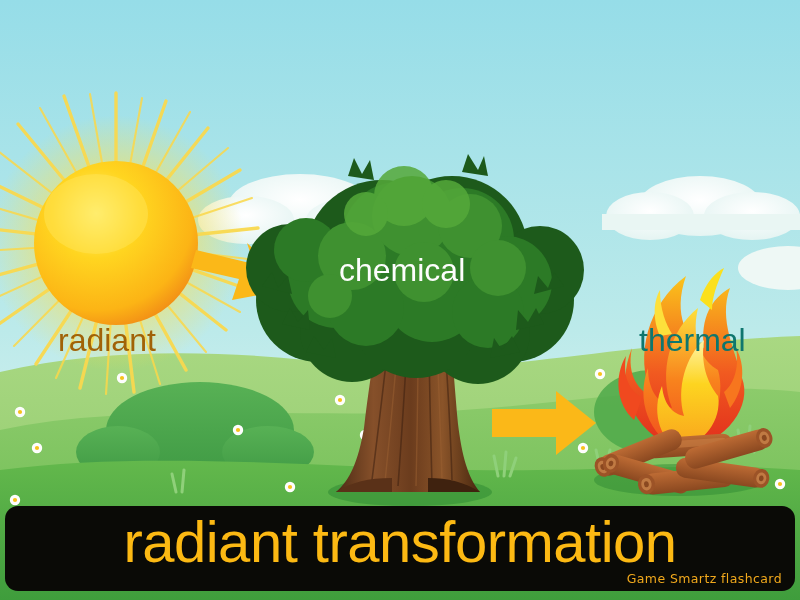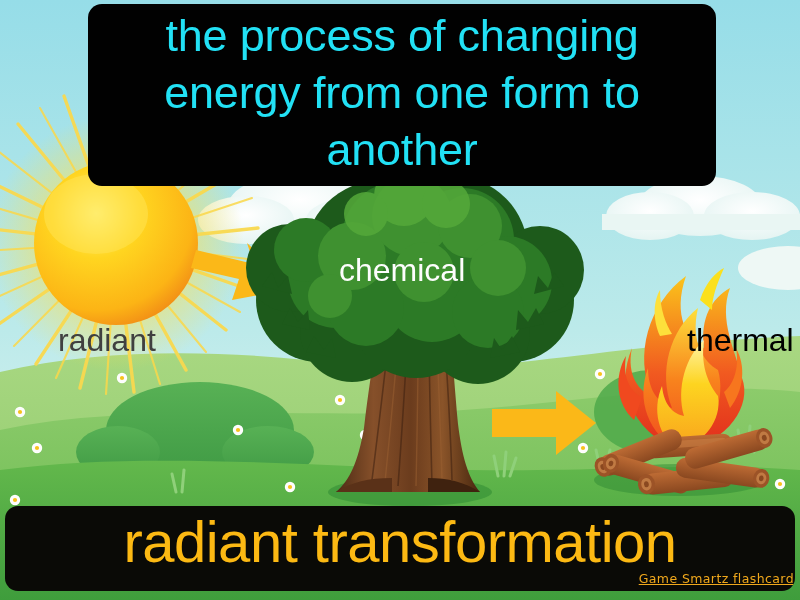--- a/index.html
+++ b/index.html
@@ -62,51 +62,49 @@
     right: 0;
     top: 1px;
     text-align: center;
     color: #fcb913;
     font-size: 58px;
     line-height: 70px;
     letter-spacing: -0.5px;
   }
   .watermark {
     position: absolute;
-    right: 1px;
+    right: 13px;
     bottom: 5px;
     color: #f0a81c;
     font-size: 12.5px;
     letter-spacing: 0.4px;
     font-family: "DejaVu Sans", sans-serif;
-    text-decoration: underline;
   }
 
   
   .scene-label {
     position: absolute;
     font-size: 32px;
     line-height: 34px;
     white-space: nowrap;
   }
   .label-radiant {
     left: 58px;
     top: 323px;
-    color: #404040;
+    color: #a16207;
   }
   .label-chemical {
     left: 339px;
     top: 253px;
     color: #fdfdfd;
   }
   .label-thermal {
     left: 639px;
     top: 323px;
-    color: #000000;
-    margin-left: 48px;
+    color: #0f766e;
   }
 </style>
 </head>
 <body>
 
 <div id="card">
 
   <svg id="scene" viewBox="0 0 800 600" xmlns="http://www.w3.org/2000/svg">
     <defs>
       <linearGradient id="skyGrad" x1="0" y1="0" x2="0" y2="1">
@@ -427,22 +425,19 @@
           <ellipse cx="766" cy="450" rx="2.4" ry="3" fill="#8a4820"></ellipse>
         </g>
       </g>
     </g>
   </svg>
 
   <div class="scene-label label-radiant">radiant</div>
   <div class="scene-label label-chemical">chemical</div>
   <div class="scene-label label-thermal">thermal</div>
 
-  <div class="def-panel">
-    <div class="def-text">the process of changing energy from one form to another</div>
-  </div>
 
   <div class="term-banner">
     <div class="term-text">radiant transformation</div>
     <div class="watermark">Game Smartz  flashcard</div>
   </div>
 
 </div>
 
 </body></html>

